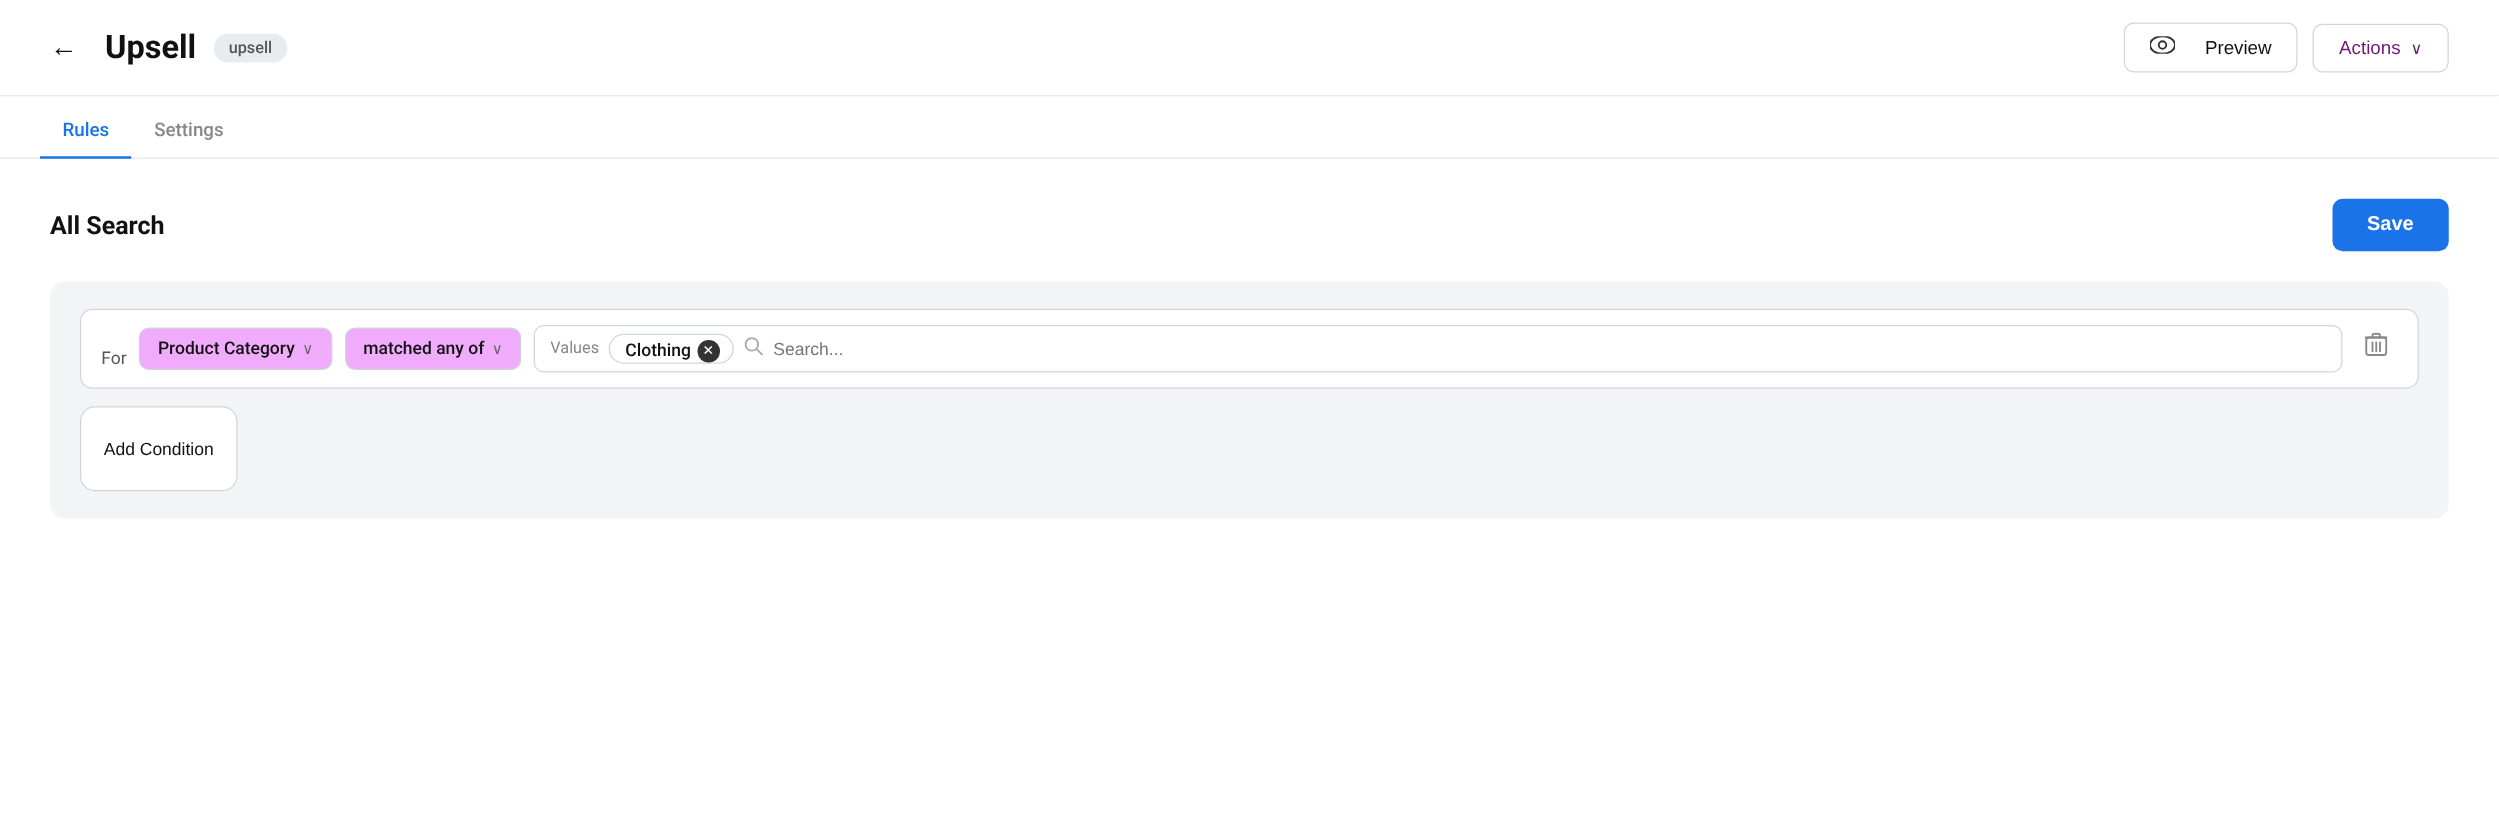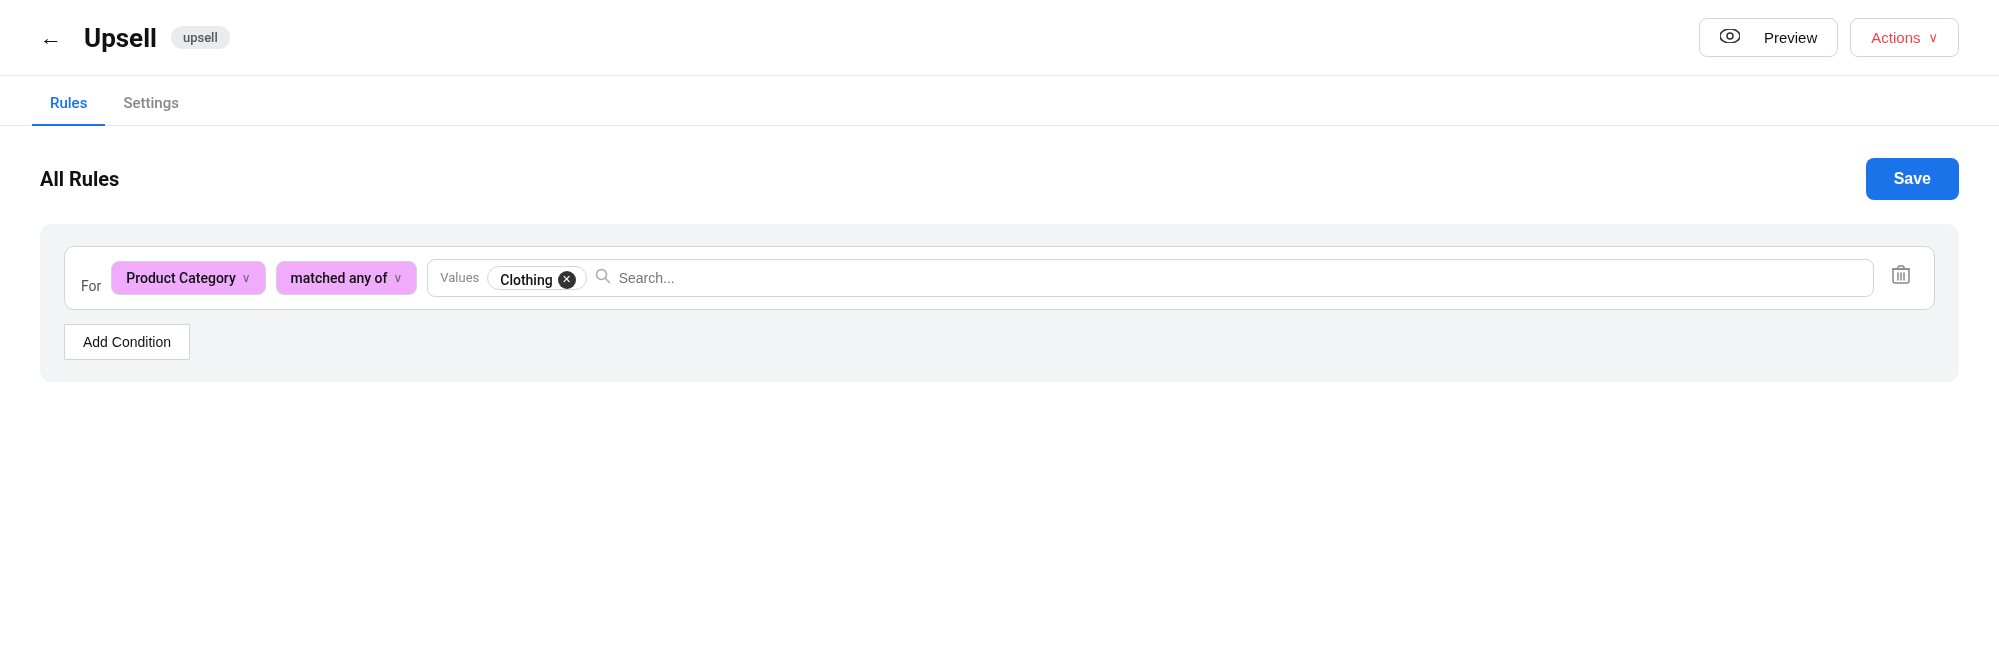--- a/index.html
+++ b/index.html
@@ -68,21 +68,21 @@
     .actions-btn {
       display: flex;
       align-items: center;
       gap: 8px;
       background: #fff;
       border: 1.5px solid #d1d5db;
       border-radius: 8px;
       padding: 10px 20px;
       font-size: 15px;
       font-weight: 500;
-      color: #ef4444;
+      color: #701a75;
       cursor: pointer;
     }
 
     
     .tabs {
       display: flex;
       gap: 0;
       padding: 0 32px;
       border-bottom: 1.5px solid #e5e7eb;
       margin-top: 4px;
@@ -230,22 +230,22 @@
       color: #888;
       font-size: 17px;
       padding: 6px 8px;
       display: flex;
       align-items: center;
     }
 
     .add-condition-btn {
       background: #fff;
       border: 1.5px solid #d1d5db;
-      border-radius: 1px;
-      padding: 9px 18px;
+      border-radius: 12px;
+      padding: 25px 18px;
       font-size: 14px;
       font-weight: 500;
       color: #111;
       cursor: pointer;
     }
 
     
     .create-rule-group-btn {
       background: #fff;
       border: 1.5px solid #1a73e8;
@@ -290,21 +290,21 @@
   <div class="tab active">
     <span>Rules</span>
   </div>
   <div class="tab">
     <span>Settings</span>
   </div>
 </div>
 
 <div class="main">
   <div class="section-header">
-    <span class="section-title">All Rules</span>
+    <span class="section-title">All Search</span>
     <button class="save-btn">Save</button>
   </div>
 
   
   <div class="rule-group">
     
     <div class="rule-row">
       <span class="rule-label">For</span>
 
       <div class="rule-select">

